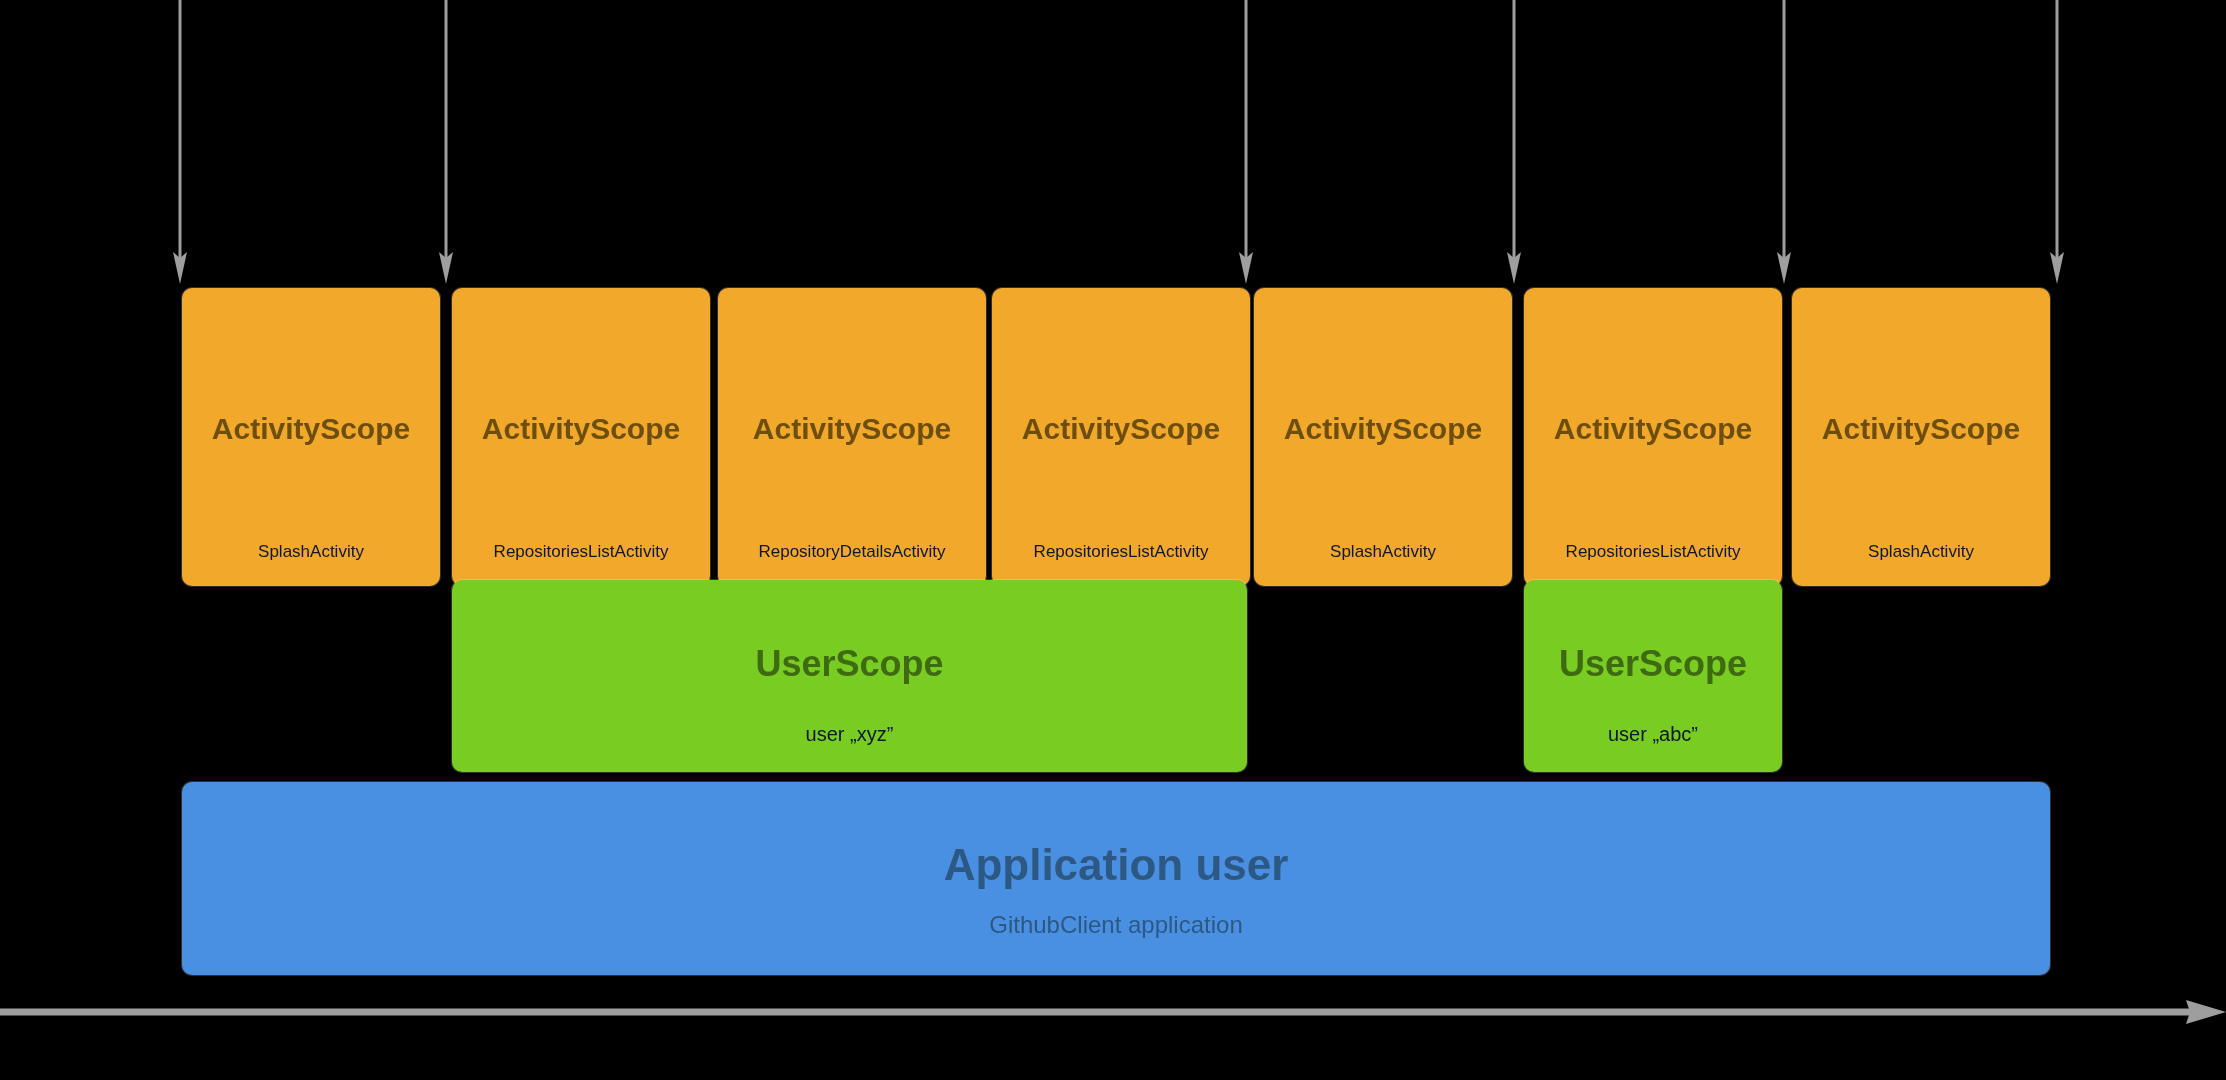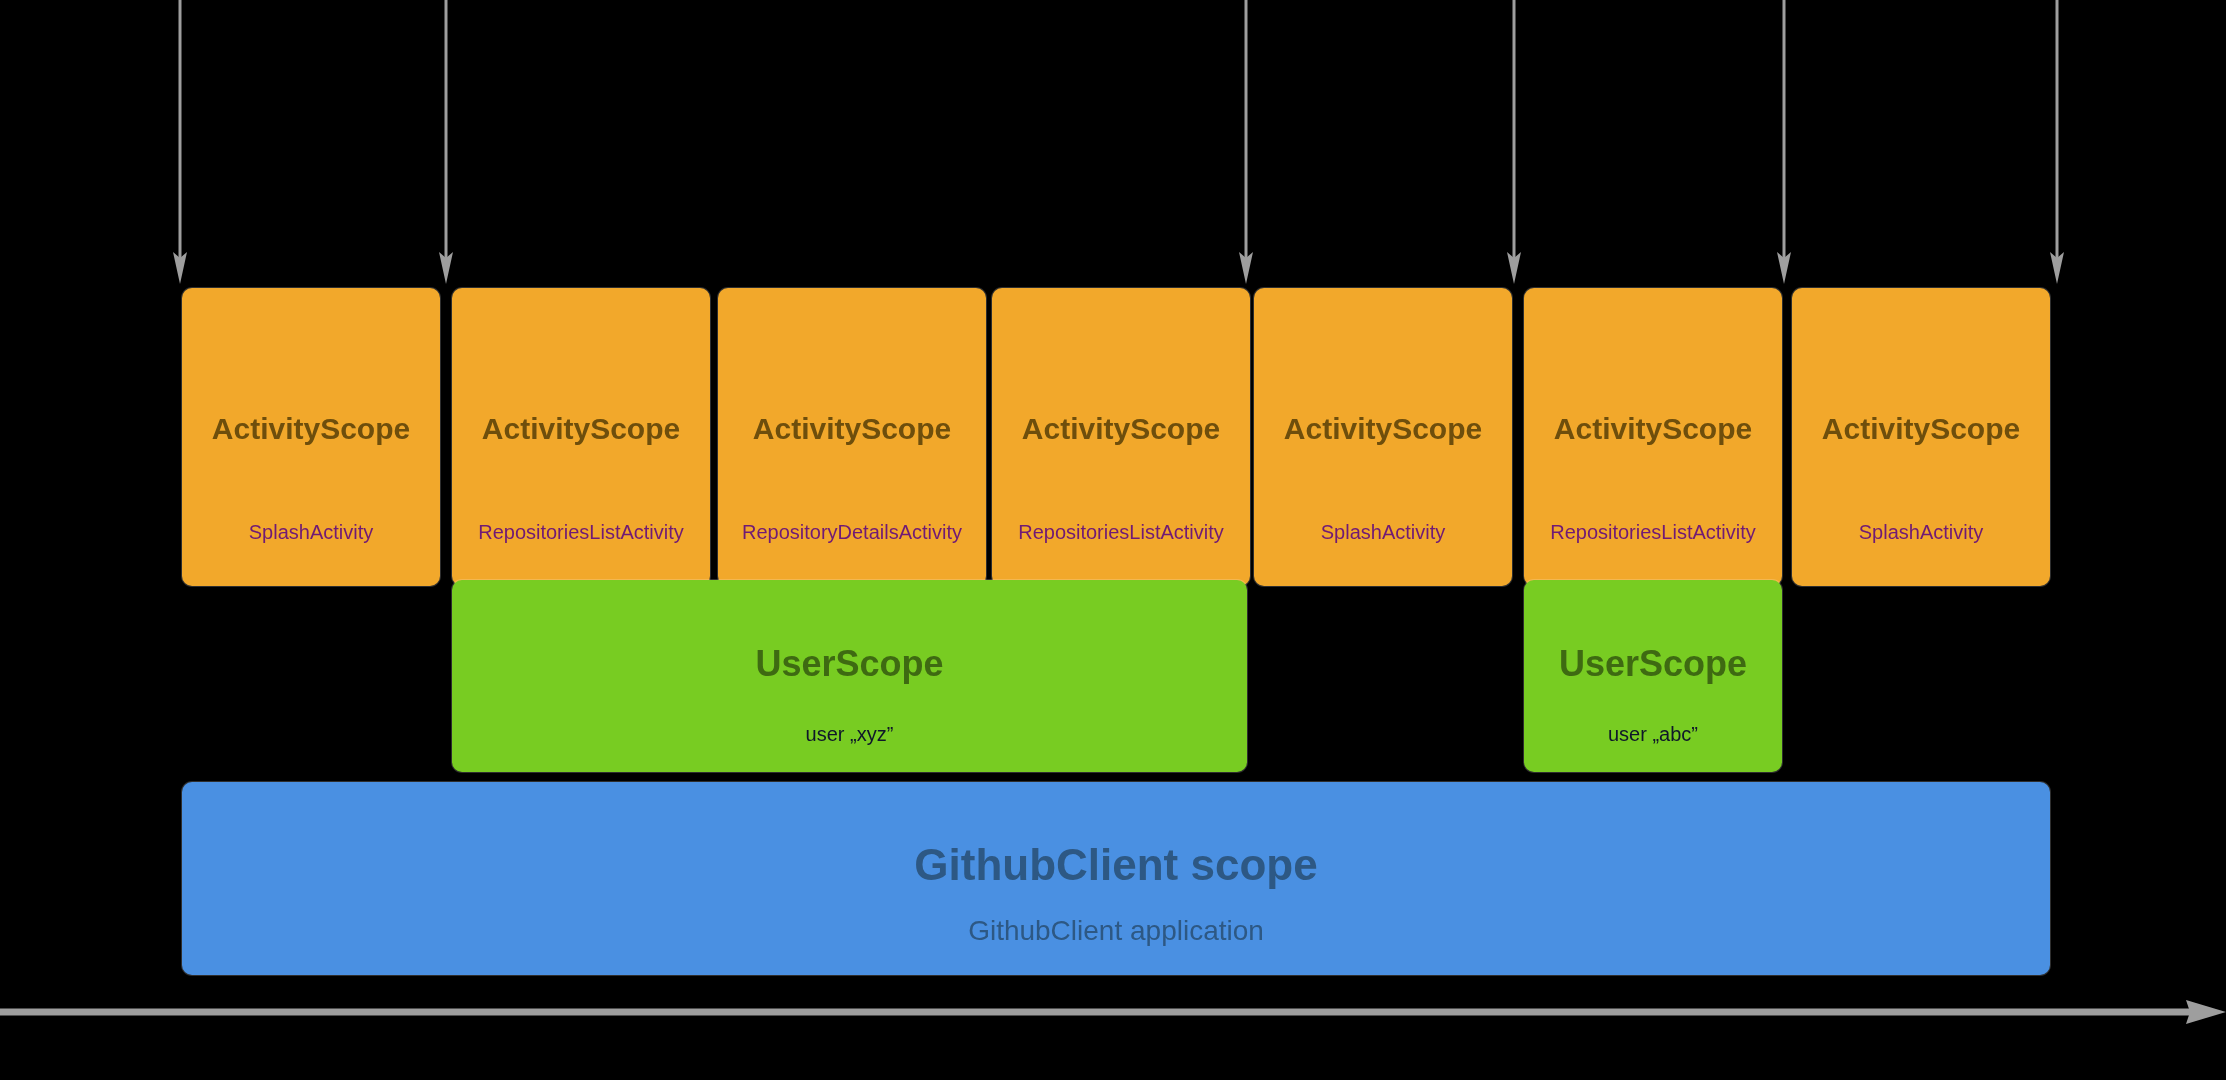--- a/index.html
+++ b/index.html
@@ -49,23 +49,23 @@
   .activity-box .scope-title {
     position: absolute;
     top: 50%;
     transform: translateY(-50%);
     margin-top: -8px;
     font-size: 30px;
     color: #6e4e0c;
   }
   .activity-box .scope-sub {
     position: absolute;
-    bottom: 44px;
-    font-size: 20px;
-    color: #701a75;
+    bottom: 26px;
+    font-size: 17px;
+    color: #0f172a;
   }
 
   
   .user-box {
     top: 580px;
     height: 192px;
     background: #78cc22;
   }
   .user-box .scope-title {
     position: absolute;
@@ -93,22 +93,22 @@
   .app-box .scope-title {
     position: absolute;
     top: 50%;
     transform: translateY(-50%);
     margin-top: -14px;
     font-size: 44px;
     color: #2d5884;
   }
   .app-box .scope-sub {
     position: absolute;
-    bottom: 30px;
-    font-size: 28px;
+    bottom: 38px;
+    font-size: 24px;
     color: #2d5884;
   }
 
   
   .down-arrow {
     position: absolute;
     top: 0;
     width: 16px;
     height: 284px;
     pointer-events: none;
@@ -190,21 +190,21 @@
         <span class="scope-title">UserScope</span>
         <span class="scope-sub">user „xyz”</span>
       </div>
       <div class="scope-box user-box" style="left: 1524px; width: 258px;">
         <span class="scope-title">UserScope</span>
         <span class="scope-sub">user „abc”</span>
       </div>
     </div>
 
   <div class="scope-box app-box">
-    <span class="scope-title">GithubClient scope</span>
+    <span class="scope-title">Application user</span>
     <span class="scope-sub">GithubClient application</span>
   </div>
 
   <svg class="h-axis" viewBox="0 0 2226 28" preserveAspectRatio="none">
     <line x1="0" y1="12" x2="2200" y2="12" stroke="#9e9e9e" stroke-width="7"></line>
     <polygon points="2226,12 2186,0 2190,12 2186,24" fill="#9e9e9e"></polygon>
   </svg>
 
 </div>
 

